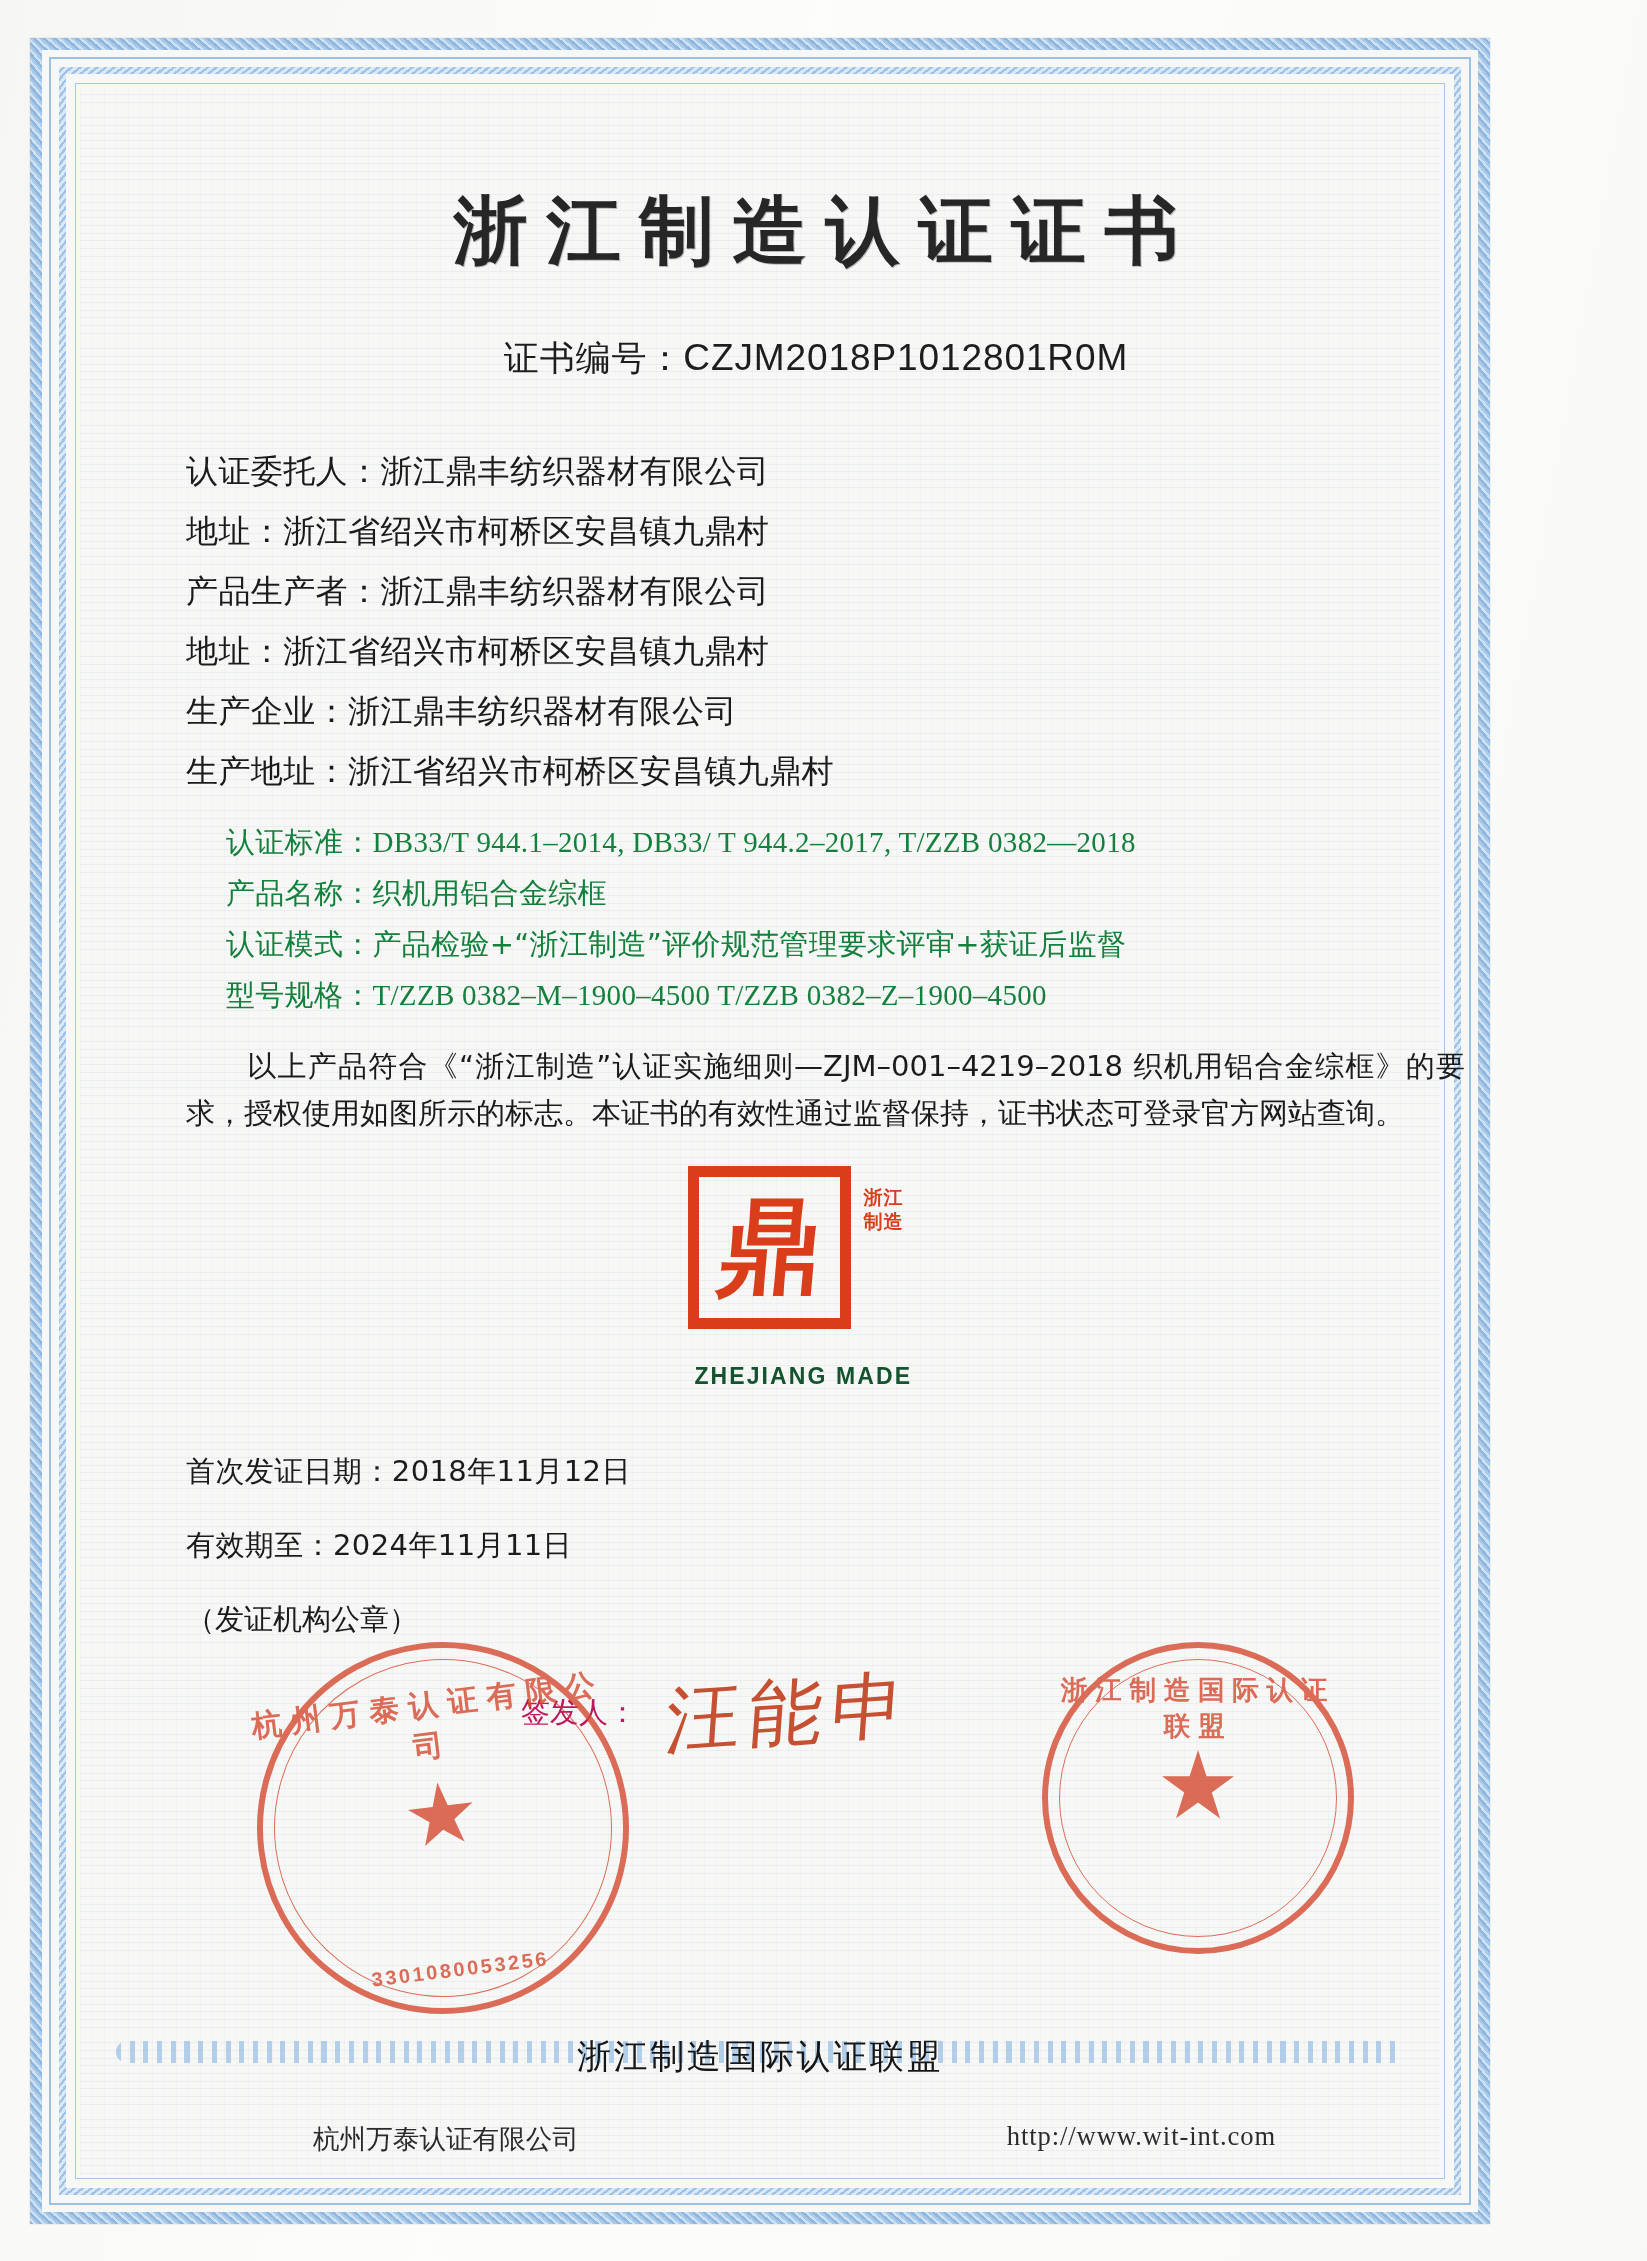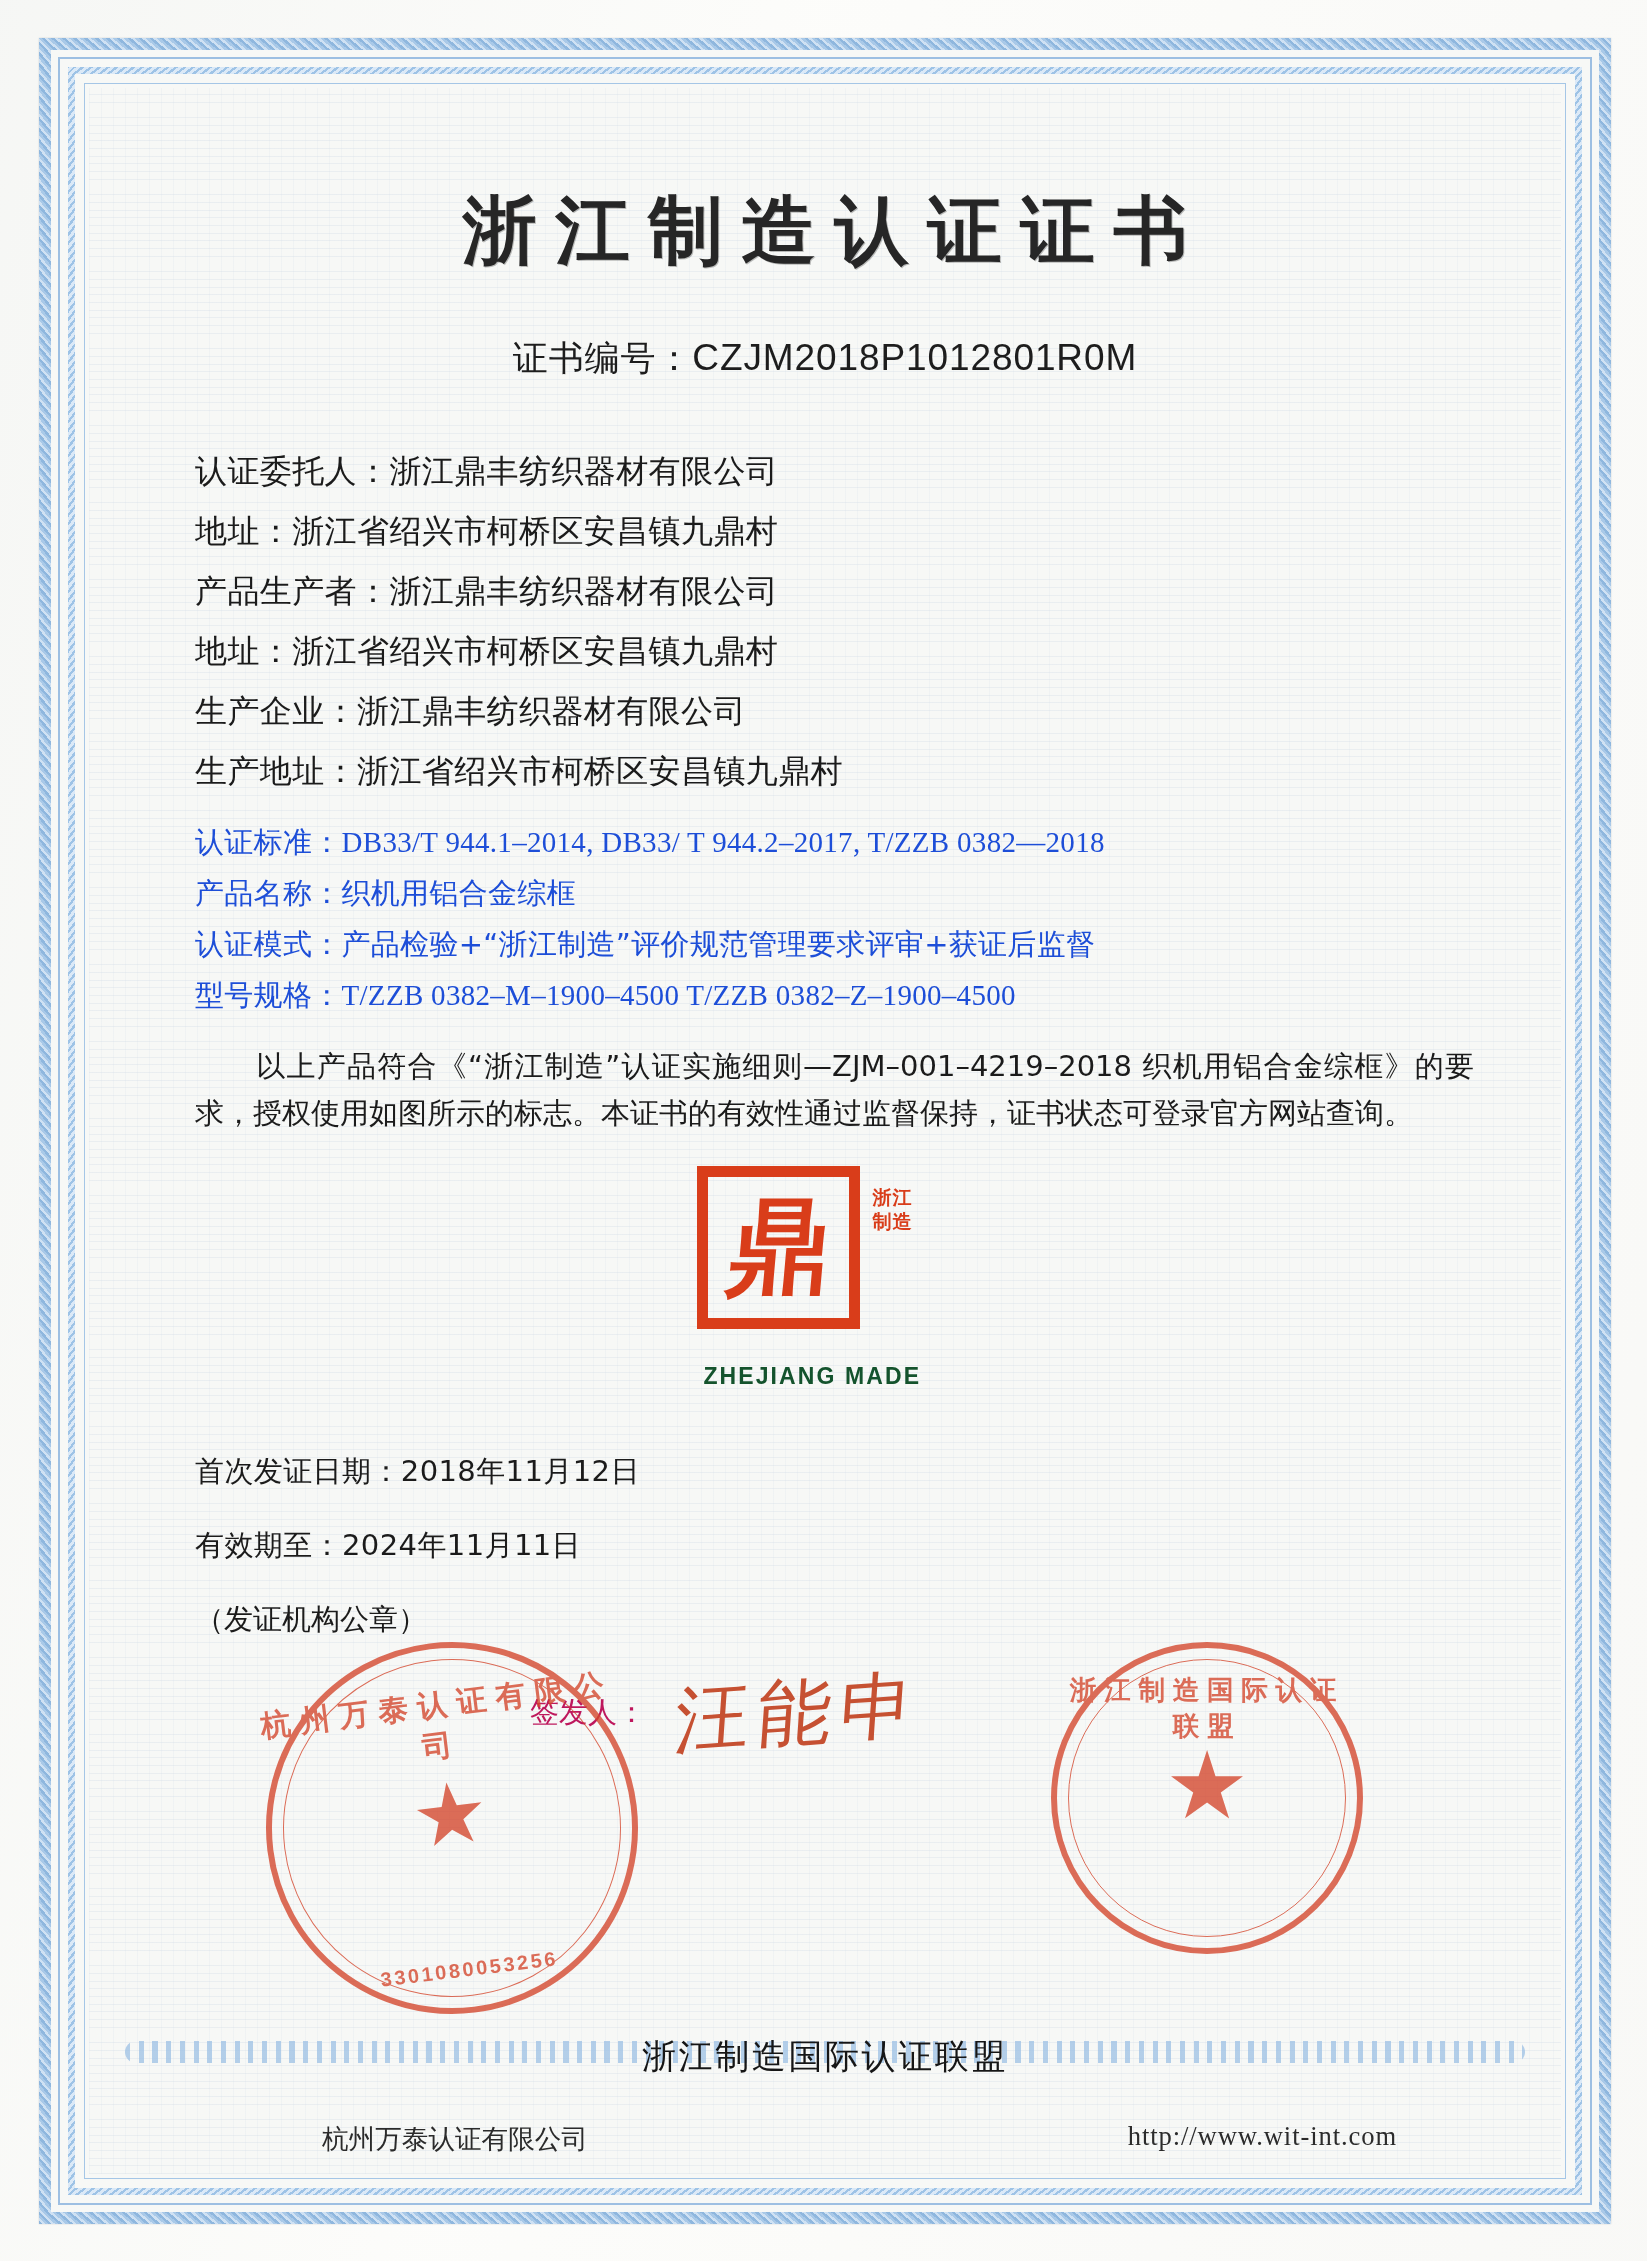--- a/index.html
+++ b/index.html
@@ -20,23 +20,23 @@
   
   .paper-tone {
     position: absolute;
     inset: 0;
     background:
       linear-gradient(100deg, rgba(245,246,244,0.9) 0%, rgba(252,252,250,0.7) 40%, rgba(248,248,246,0.9) 100%);
     pointer-events: none;
   }
   .cert {
     position: absolute;
-    left: 39px;
+    left: 30px;
     top: 38px;
-    width: 1572px;
+    width: 1460px;
     height: 2186px;
     background: #f7f8f6;
     box-shadow: 0 0 1.7px rgba(0,0,0,0.15);
   }
   
   .border-outer {
     position: absolute;
     inset: 0;
     border: 12px solid #a9c9e8;
     border-image: repeating-linear-gradient(
@@ -132,24 +132,25 @@
     line-height: 1.0;
     margin-bottom: 28px;
     letter-spacing: 0.4px;
   }
   .block-b {
     margin-top: 41px;
     padding-left: 53px;
   }
   .line-b {
     font-size: 29px;
-    color: #1d4ed8;
+    color: #15803d;
     line-height: 1.0;
     margin-bottom: 22px;
     letter-spacing: 0.3px;
+    margin-left: 40px;
   }
   .line-b .k {
     font-family: "DejaVu Sans", sans-serif;
     font-size: 29px;
   }
   .line-b .v {
     font-family: "Liberation Serif", serif;
     font-size: 29px;
   }
   .para {

